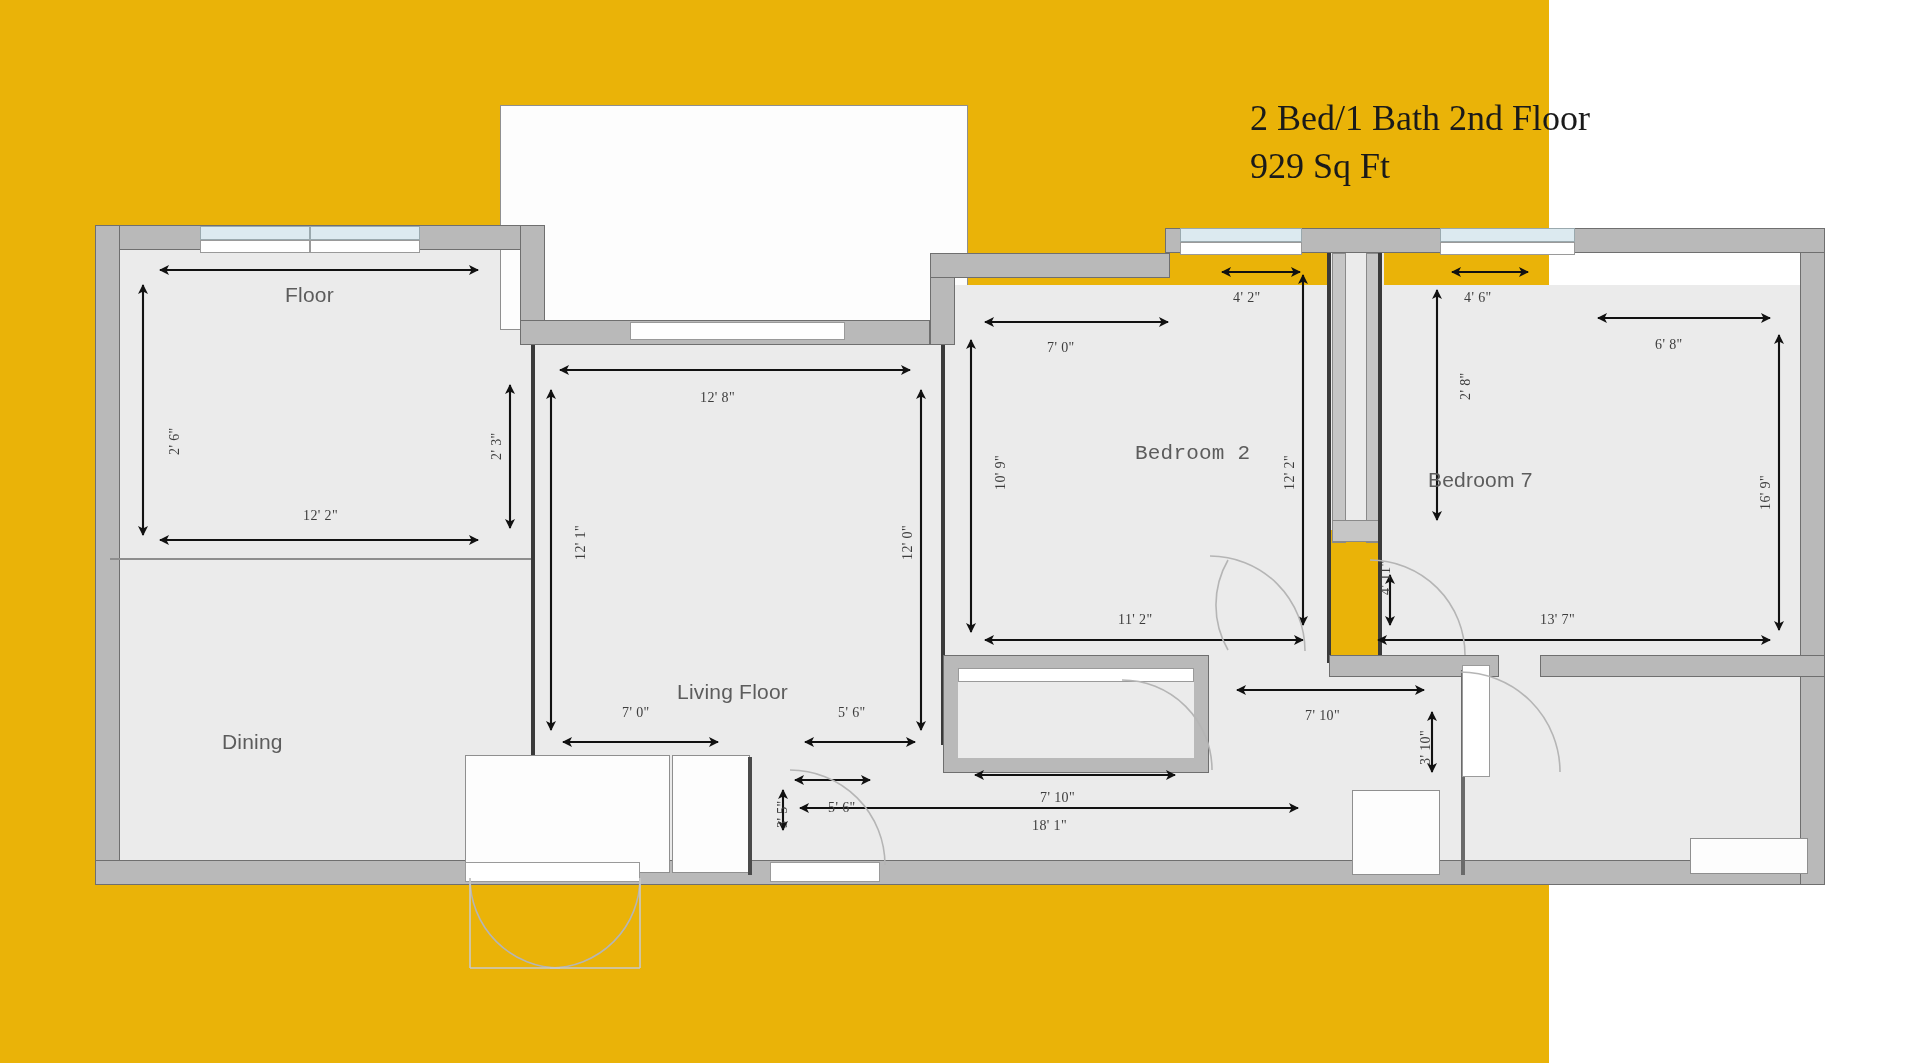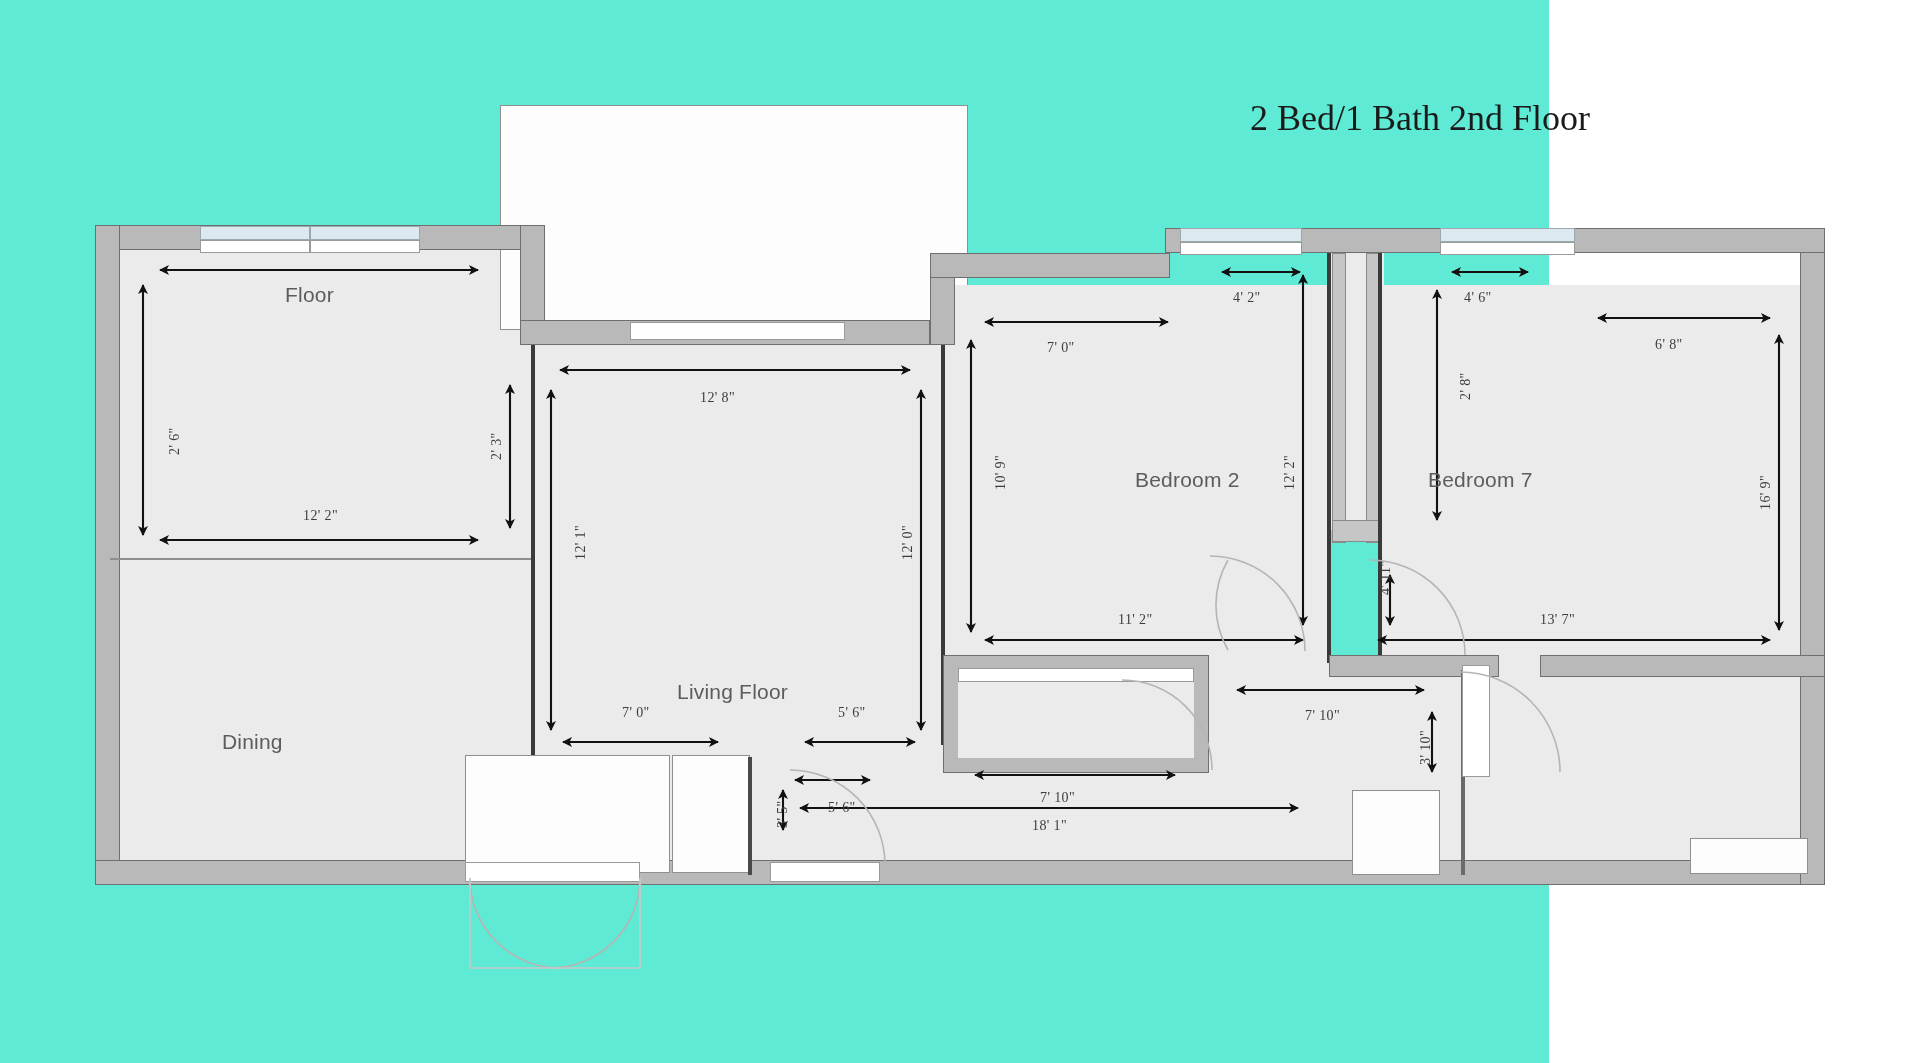--- a/index.html
+++ b/index.html
@@ -6,21 +6,21 @@
   html, body {
     margin: 0; padding: 0;
     width: 1920px; height: 1063px;
     background: #ffffff;
     font-family: "Liberation Sans", sans-serif;
     overflow: hidden;
   }
   #root {
     position: relative;
     width: 1549px; height: 1063px;
-    background: #5eead4;
+    background: #eab308;
   }
 
   
   .title-block {
     position: absolute;
     left: 1250px; top: 95px;
     font-family: "Liberation Serif", serif;
     color: #1a1a1a;
     line-height: 1.32;
   }
@@ -84,20 +84,21 @@
   
   .overlay { position: absolute; left: 0; top: 0; }
 </style>
 </head>
 <body>
 
 <div id="root">
 
   <div class="title-block">
     <div class="title-line">2 Bed/1 Bath 2nd Floor</div>
+    <div class="title-line">929 Sq Ft</div>
   </div>
 
   <div class="plan">
 
     <div class="room" style="left:110px; top:240px; width:423px; height:320px;"></div>
 
     <div class="room" style="left:110px; top:560px; width:423px; height:312px;"></div>
 
     <div class="room" style="left:533px; top:345px; width:410px; height:527px;"></div>
 
@@ -231,21 +232,21 @@
         <path d="M470,878 L470,968" stroke="#c9c9c9"></path>
         <path d="M640,878 L640,968" stroke="#c9c9c9"></path>
         <path d="M470,968 L560,968" stroke="#c9c9c9"></path>
         <path d="M550,968 L640,968" stroke="#c9c9c9"></path>
       </g>
     </svg>
 
     <div class="room-label" style="left:285px; top:283px;">Floor</div>
     <div class="room-label" style="left:222px; top:730px;">Dining</div>
     <div class="room-label" style="left:677px; top:680px;">Living Floor</div>
-    <div class="room-label" style="left:1135px; top:468px;">Bedroom 2</div>
+    <div class="room-label" style="left:1135px; top:442px;font-family:Liberation Mono, monospace;">Bedroom 2</div>
     <div class="room-label" style="left:1428px; top:468px;">Bedroom 7</div>
 
     <div class="dim rot" style="left:167px; top:455px; transform:rotate(-90deg);">2' 6"</div>
     <div class="dim" style="left:303px; top:508px;">12' 2"</div>
     <div class="dim rot" style="left:489px; top:460px; transform:rotate(-90deg);">2' 3"</div>
 
     <div class="dim" style="left:700px; top:390px;">12' 8"</div>
     <div class="dim rot" style="left:573px; top:560px; transform:rotate(-90deg);">12' 1"</div>
     <div class="dim rot" style="left:900px; top:560px; transform:rotate(-90deg);">12' 0"</div>
     <div class="dim" style="left:622px; top:705px;">7' 0"</div>

